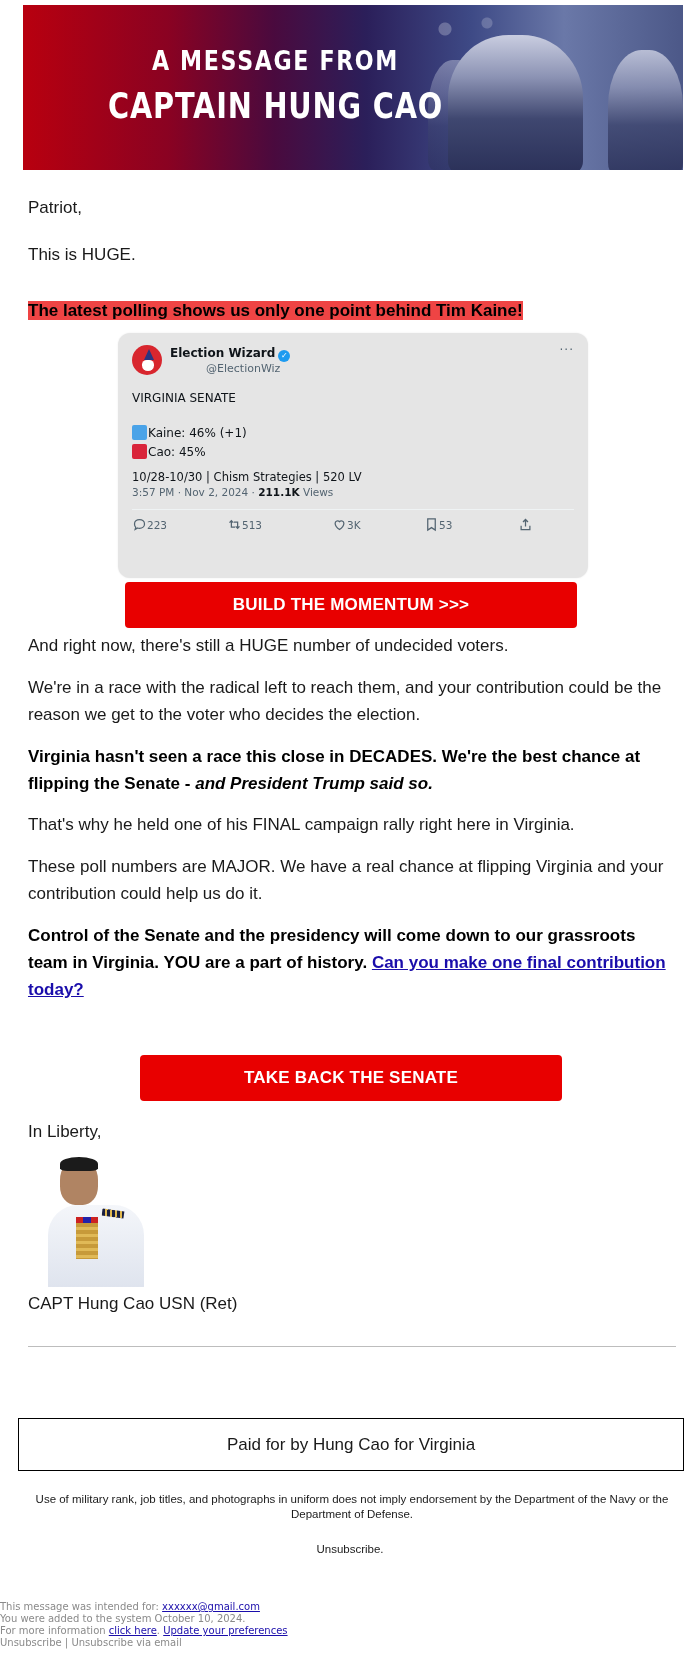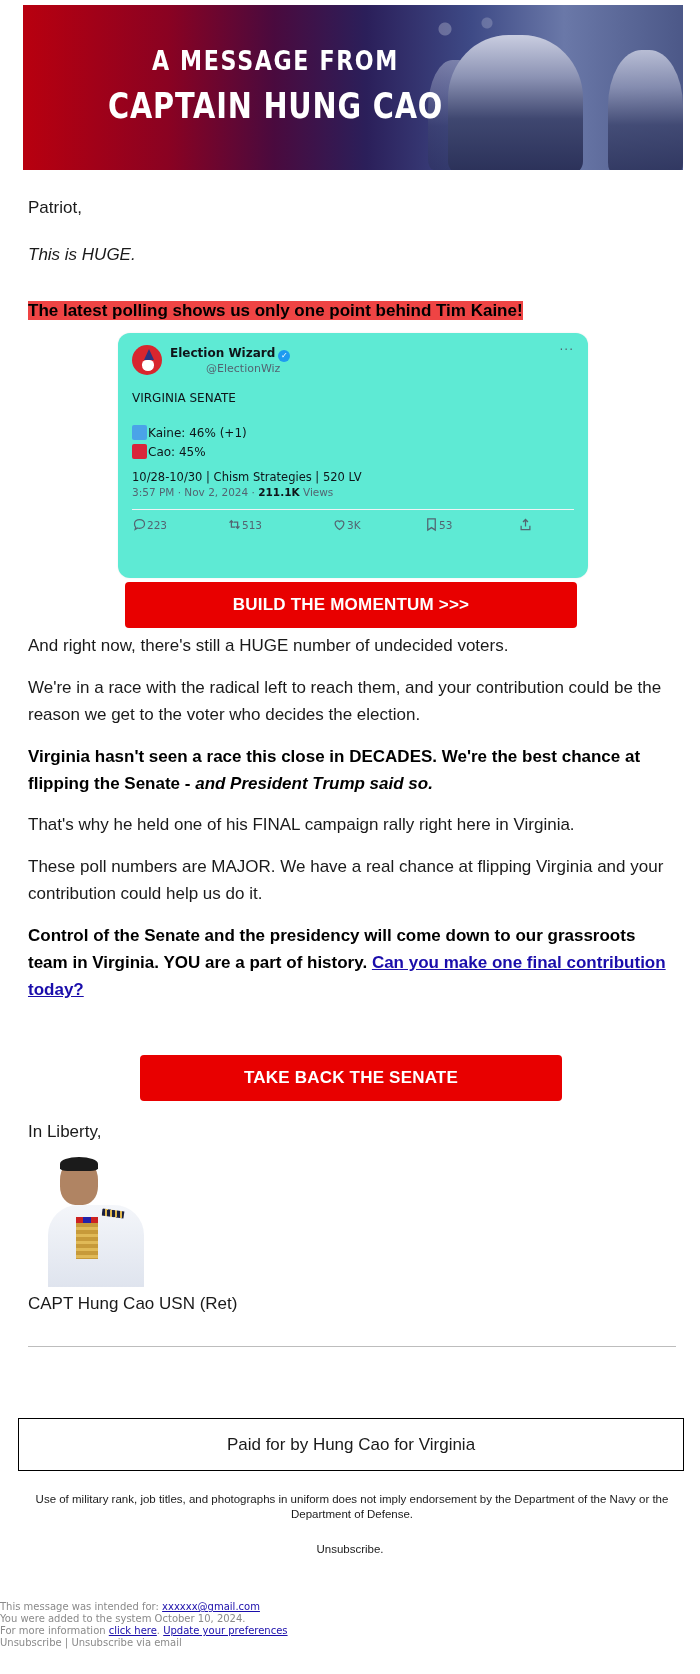--- a/index.html
+++ b/index.html
@@ -50,21 +50,21 @@
   .p {
     position: absolute; left: 28px; width: 650px;
     font-size: 17px; line-height: 27px; color: #1a1a1a;
   }
   .bold { font-weight: bold; color: #000; }
   .highlight { background: #ef4444; font-weight: bold; color: #000; }
   .link { color: #1a0dab; text-decoration: underline; font-weight: bold; }
 
   .tweet {
     position: absolute; left: 118px; top: 333px; width: 470px; height: 245px;
-    background: #5eead4;
+    background: #e5e5e5;
     border-radius: 12px;
     box-shadow: 0 0 2px rgba(0,0,0,0.08);
     font-family: "DejaVu Sans", sans-serif;
   }
   .tweet-avatar {
     position: absolute; left: 14px; top: 12px; width: 30px; height: 30px;
     border-radius: 50%; background: #d8262e; overflow: hidden;
   }
   .tweet-avatar .hat {
     position: absolute; left: 12px; top: 4px; width: 0; height: 0;
@@ -165,21 +165,21 @@
 <div class="banner">
   <div class="flag-stars"></div>
   <div class="figure fig3"></div>
   <div class="figure fig1"></div>
   <div class="figure fig2"></div>
   <div class="banner-line1">A MESSAGE FROM</div>
   <div class="banner-line2">CAPTAIN HUNG CAO</div>
 </div>
 
 <div class="p" style="top:194px;">Patriot,</div>
-<div class="p" style="top:241px;font-style:italic;">This is HUGE.</div>
+<div class="p" style="top:241px;">This is HUGE.</div>
 <div class="p" style="top:297px;">
   <span class="highlight">The latest polling shows us only one point behind Tim Kaine!</span>
 </div>
 
 <div class="tweet">
   <div class="tweet-avatar">
     <div class="hat"></div>
       <div class="beard"></div>
   </div>
   <div class="tweet-name">

